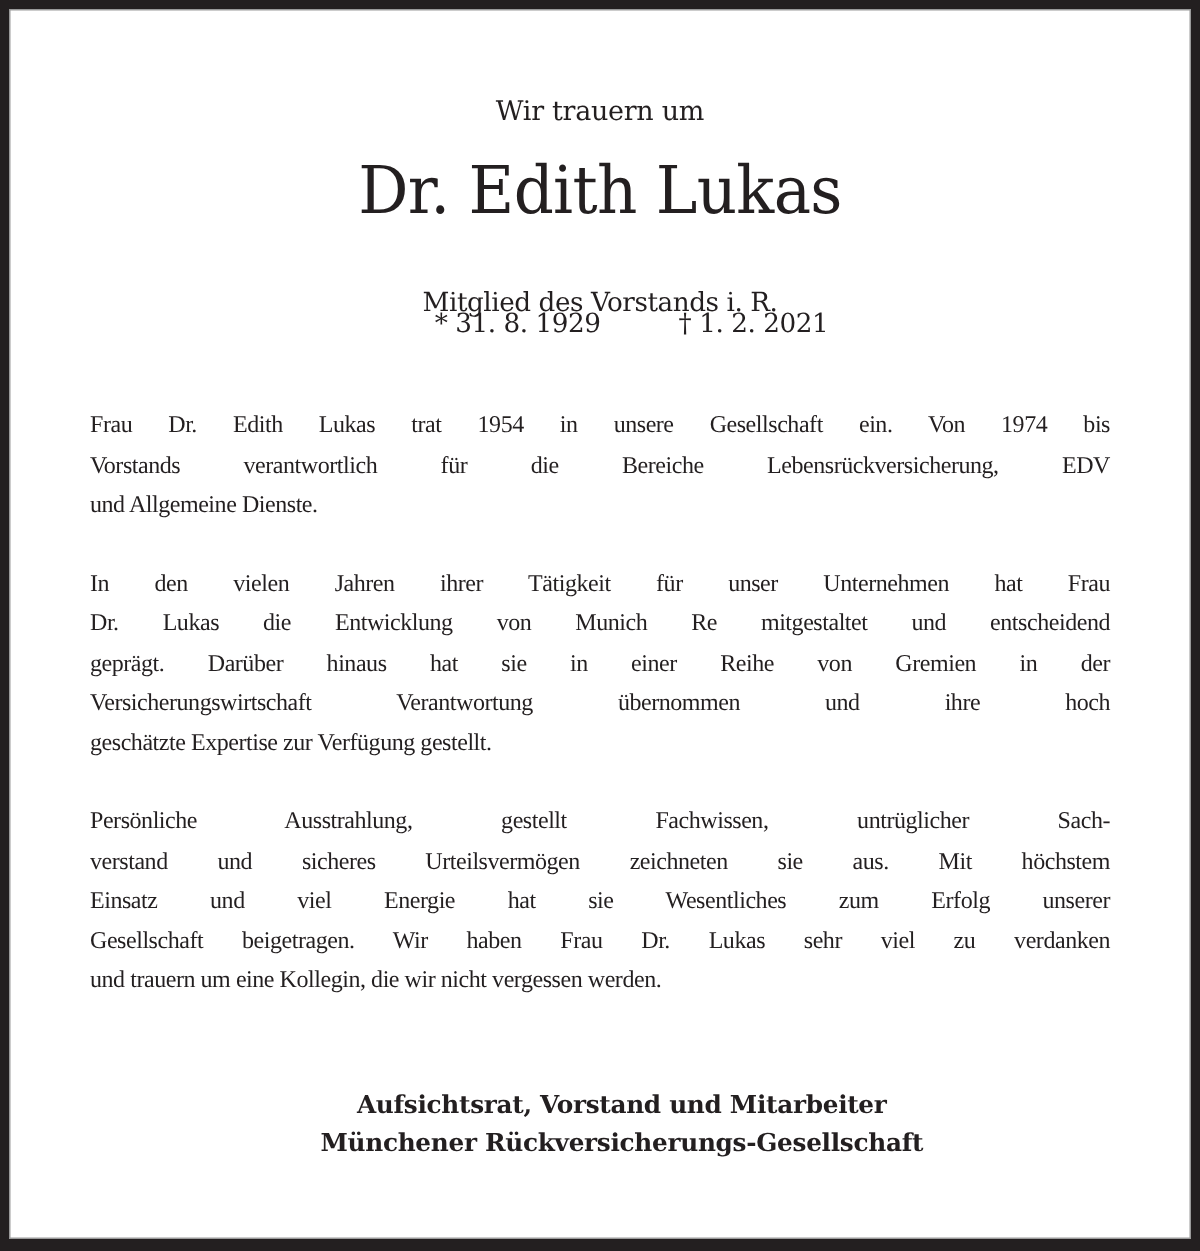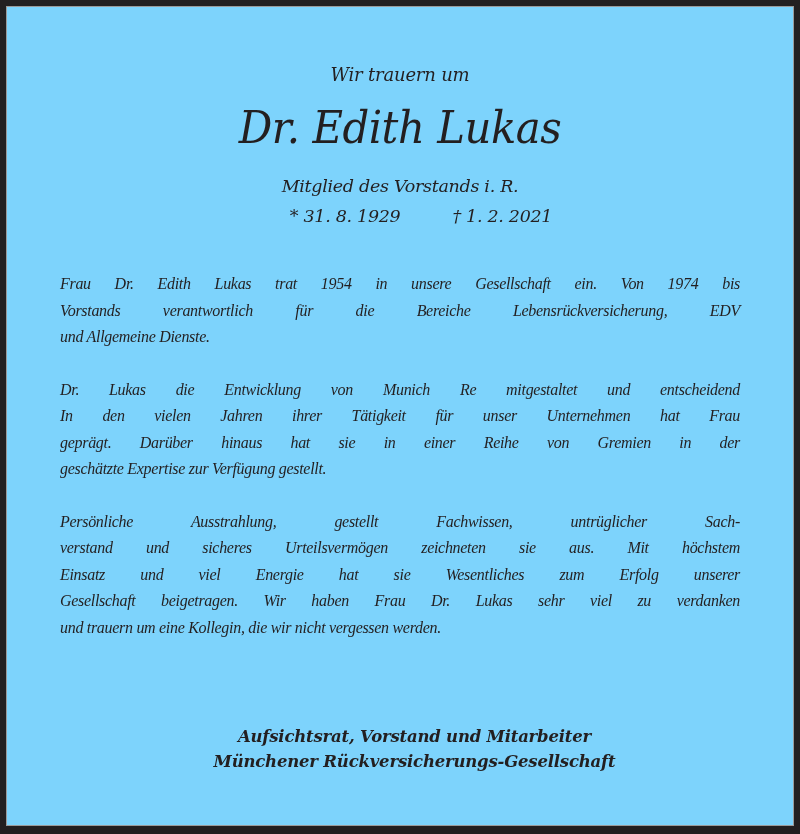--- a/index.html
+++ b/index.html
@@ -7,41 +7,40 @@
       width: 800px; height: 834px;
       background: #231f20;
       position: relative;
       overflow: hidden;
       font-family: "DejaVu Serif", "Liberation Serif", serif;
       color: #231f20;
     }
     .sheet {
       position: absolute;
       left: 6px; top: 6px; right: 6px; bottom: 8px;
-      background: #7dd3fc;
+      background: #ffffff;
       box-shadow: inset 0 0 0 1px #9a9a9a;
-      font-style: italic;
     }
     .intro {
       position: absolute; top: 58px; left: 0; right: 0;
       text-align: center;
       font-family: "DejaVu Serif", serif;
       font-size: 18px;
       letter-spacing: -0.2px;
     }
     .name {
       position: absolute; top: 96px; left: 0; right: 0;
       text-align: center;
       font-family: "DejaVu Serif", serif;
       font-size: 44px;
       letter-spacing: -0.5px;
       transform: scaleX(0.95);
     }
     .role {
-      position: absolute; top: 170px; left: 0; right: 0;
+      position: absolute; top: 186px; left: 0; right: 0;
       text-align: center;
       font-family: "DejaVu Serif", serif;
       font-size: 17.5px;
       letter-spacing: -0.3px;
     }
     .dates {
       position: absolute; top: 200px; left: 0; right: 0;
       text-align: center;
       font-family: "DejaVu Serif", serif;
       font-size: 17.5px;
@@ -82,23 +81,24 @@
     <span>* 31. 8. 1929</span><span>† 1. 2. 2021</span>
   </div>
 
   <div class="body">
     <p>
       <span class="line">Frau Dr. Edith Lukas trat 1954 in unsere Gesellschaft ein. Von 1974 bis</span>
       <span class="line">Vorstands verantwortlich für die Bereiche Lebensrückversicherung, EDV</span>
       <span class="line last">und Allgemeine Dienste.</span>
     </p>
     <p>
+      <span class="line">In den vielen Jahren ihrer Tätigkeit für unser Unternehmen hat Frau</span>
       <span class="line">Dr. Lukas die Entwicklung von Munich Re mitgestaltet und entscheidend</span>
-      <span class="line">In den vielen Jahren ihrer Tätigkeit für unser Unternehmen hat Frau</span>
       <span class="line">geprägt. Darüber hinaus hat sie in einer Reihe von Gremien in der</span>
+      <span class="line">Versicherungswirtschaft Verantwortung übernommen und ihre hoch</span>
       <span class="line last">geschätzte Expertise zur Verfügung gestellt.</span>
     </p>
     <p>
       <span class="line">Persönliche Ausstrahlung, gestellt Fachwissen, untrüglicher Sach-</span>
       <span class="line">verstand und sicheres Urteilsvermögen zeichneten sie aus. Mit höchstem</span>
       <span class="line">Einsatz und viel Energie hat sie Wesentliches zum Erfolg unserer</span>
       <span class="line">Gesellschaft beigetragen. Wir haben Frau Dr. Lukas sehr viel zu verdanken</span>
       <span class="line last">und trauern um eine Kollegin, die wir nicht vergessen werden.</span>
     </p>
   </div>

